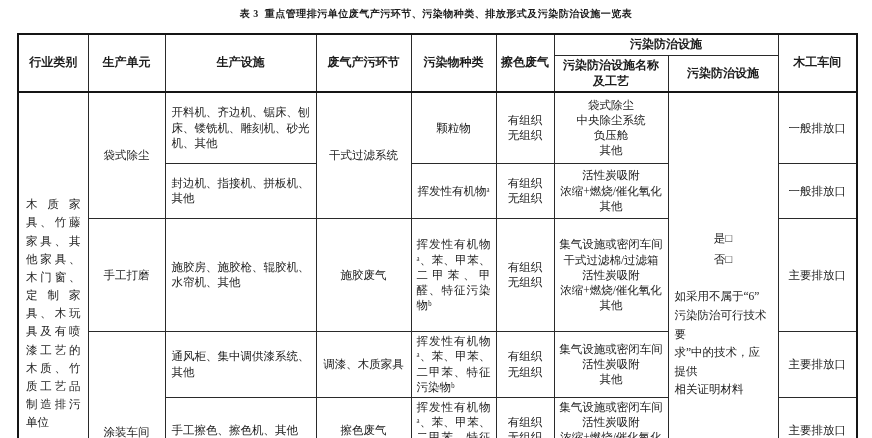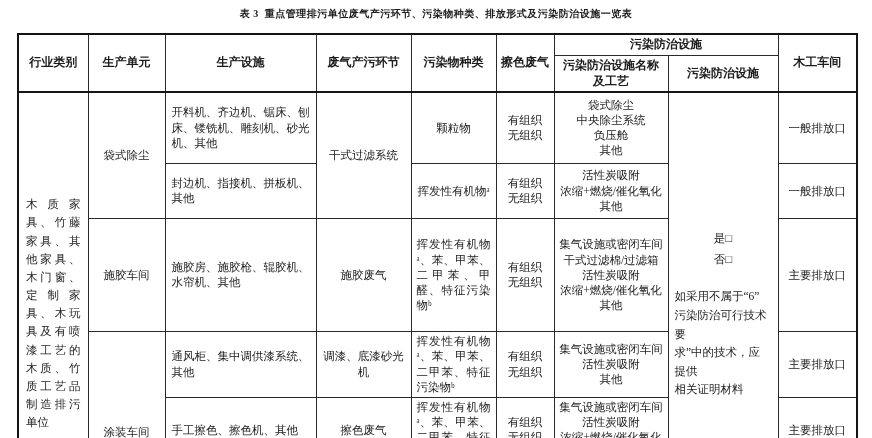--- a/index.html
+++ b/index.html
@@ -106,37 +106,37 @@
         <td class="facility">封边机、指接机、拼板机、其他</td>
         <td>挥发性有机物ᵃ</td>
         <td class="pre">有组织
 无组织</td>
         <td class="pre">活性炭吸附
 浓缩+燃烧/催化氧化
 其他</td>
         <td>一般排放口</td>
       </tr>
       <tr class="r3">
-        <td>施胶车间</td>
+        <td>手工打磨</td>
         <td class="facility">施胶房、施胶枪、辊胶机、水帘机、其他</td>
         <td>施胶废气</td>
         <td class="just" style="padding:18px 5px;">挥发性有机物ᵃ、苯、甲苯、二甲苯、甲醛、特征污染物ᵇ</td>
         <td class="pre">有组织
 无组织</td>
         <td class="pre">集气设施或密闭车间
 干式过滤棉/过滤箱
 活性炭吸附
 浓缩+燃烧/催化氧化
 其他</td>
         <td>主要排放口</td>
       </tr>
       <tr class="r4">
         <td rowspan="3">涂装车间</td>
         <td class="facility">通风柜、集中调供漆系统、其他</td>
-        <td>调漆、底漆砂光机</td>
+        <td>调漆、木质家具</td>
         <td class="just" style="padding:2px 5px;">挥发性有机物ᵃ、苯、甲苯、二甲苯、特征污染物ᵇ</td>
         <td class="pre">有组织
 无组织</td>
         <td class="pre">集气设施或密闭车间
 活性炭吸附
 其他</td>
         <td>主要排放口</td>
       </tr>
       <tr class="r5">
         <td class="facility">手工擦色、擦色机、其他</td>

